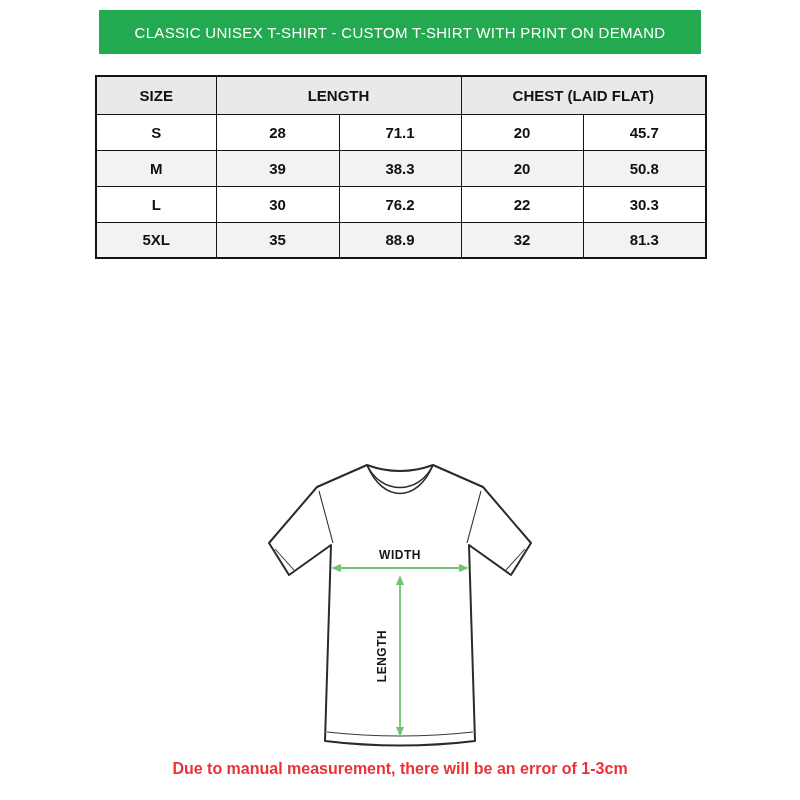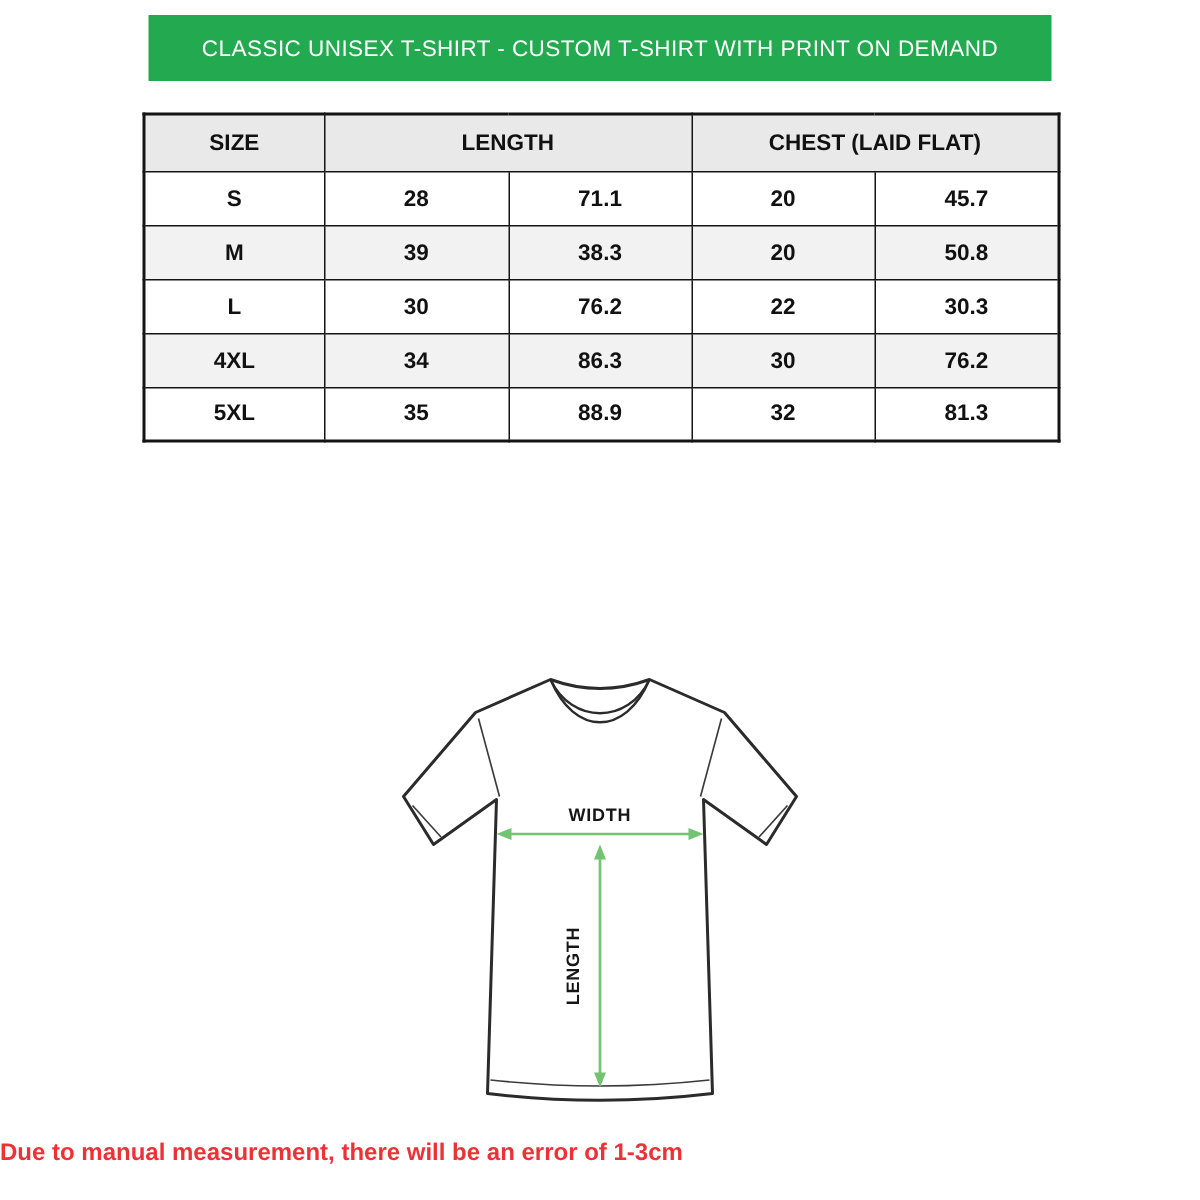--- a/index.html
+++ b/index.html
@@ -55,21 +55,21 @@
     background: #e9e9e9;
     height: 38px;
   }
   .size-table tbody tr:nth-child(even) td {
     background: #f2f2f2;
   }
 
   
   .diagram {
     position: absolute;
-    left: 250px; top: 438px;
+    left: 250px; top: 450px;
     width: 300px; height: 312px;
   }
   .shirt-fill {
     fill: #ffffff;
     stroke: #2b2b2b;
     stroke-width: 2;
     stroke-linejoin: round;
   }
   .shirt-line {
     fill: none;
@@ -95,21 +95,21 @@
     font-weight: bold;
     fill: #161616;
     letter-spacing: 0.5px;
   }
 
   
   .note {
     position: absolute;
     left: 0; right: 0;
     top: 760px;
-    text-align: left;
+    text-align: center;
     font-size: 16px;
     font-weight: bold;
     color: var(--note-red, #ED3237);
   }
 </style>
 </head>
 <body>
 
 <div class="page">
 
@@ -148,27 +148,20 @@
         <td>50.8</td>
       </tr>
       <tr>
         <td>L</td>
         <td>30</td>
         <td>76.2</td>
         <td>22</td>
         <td>30.3</td>
       </tr>
       <tr>
-        <td>4XL</td>
-        <td>34</td>
-        <td>86.3</td>
-        <td>30</td>
-        <td>76.2</td>
-      </tr>
-      <tr>
         <td>5XL</td>
         <td>35</td>
         <td>88.9</td>
         <td>32</td>
         <td>81.3</td>
       </tr>
     </tbody>
   </table>
 
   <figure class="diagram">

